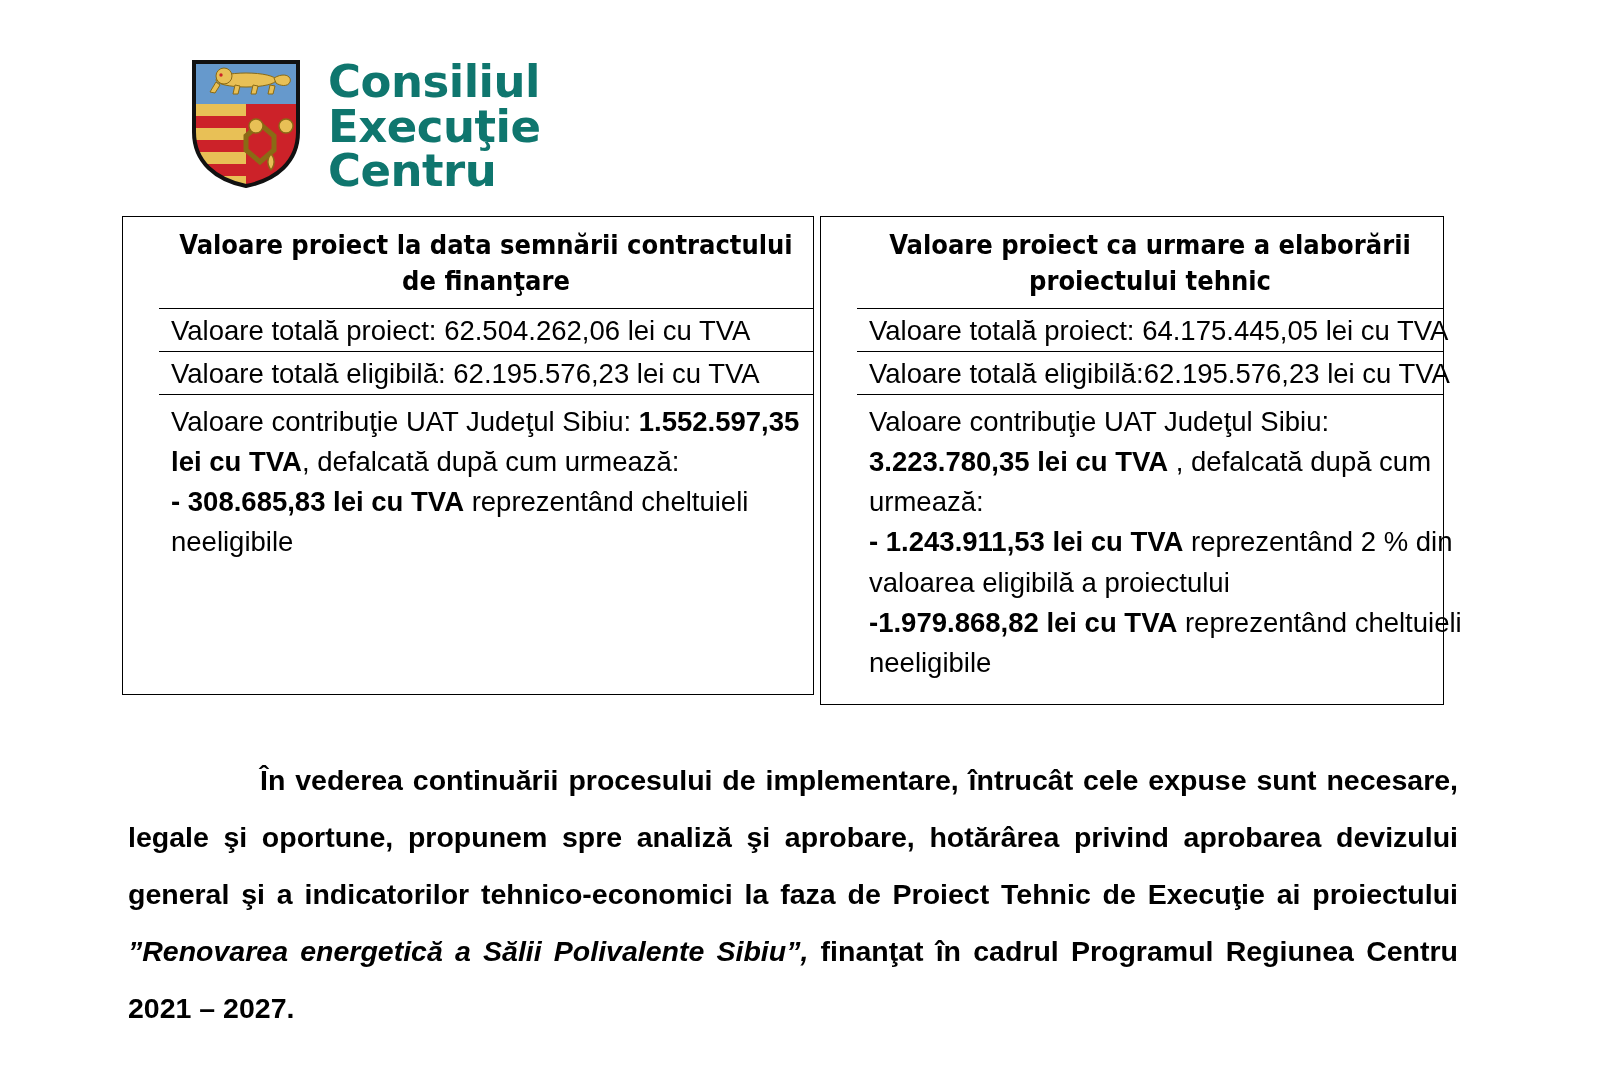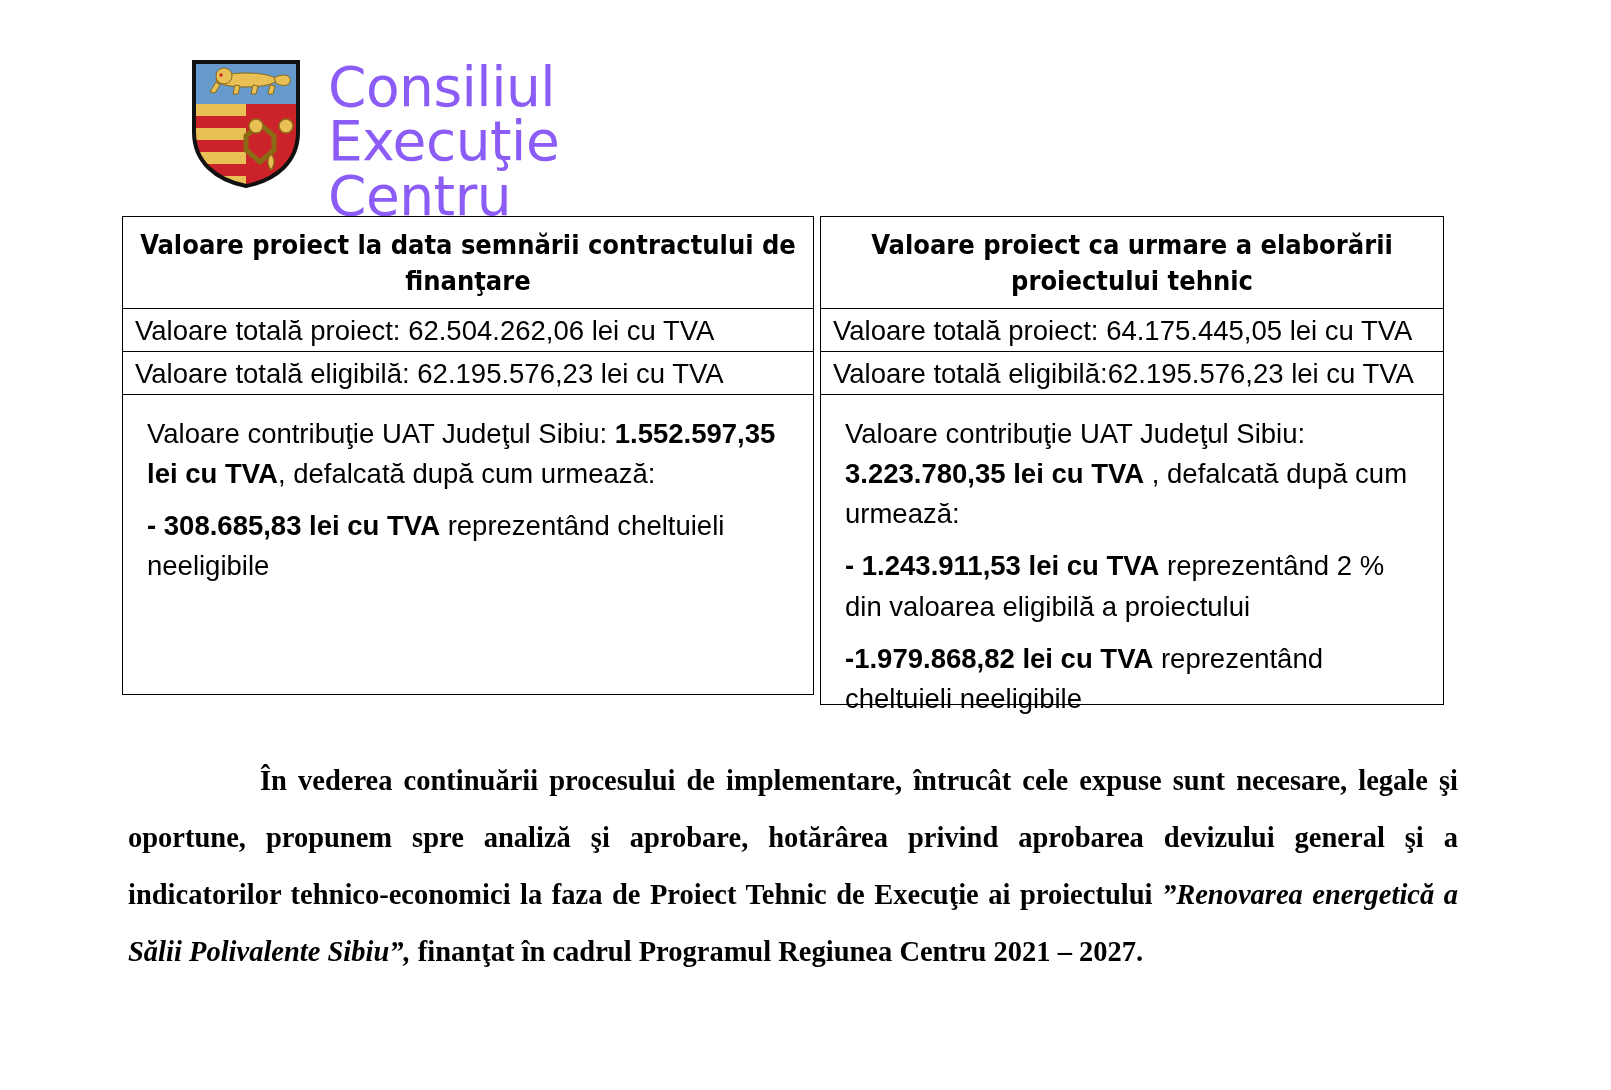--- a/index.html
+++ b/index.html
@@ -25,42 +25,43 @@
     align-items: flex-start;
     gap: 26px;
   }
   .crest {
     width: 112px;
     height: 132px;
     flex: 0 0 auto;
   }
   .logo-text {
     font-family: "DejaVu Sans", sans-serif;
-    font-size: 55px;
+    font-size: 45px;
     line-height: 0.99;
     letter-spacing: -0.5px;
-    color: #8b5cf6;
-    font-weight: 400;
+    color: #0f766e;
+    font-weight: 700;
     padding-top: 2px;
   }
   .logo-text div { white-space: nowrap; }
 
   
   .value-table {
     position: absolute;
     left: 122px;
     top: 216px;
     width: 1322px;
     height: 479px;
   }
   .tbl-col {
     position: absolute;
     top: 0;
     border: 1.6px solid #000000;
     box-sizing: border-box;
+    padding-left: 36px;
   }
   .tbl-col.left  { left: 0px;   width: 692px; height: 479px; }
   .tbl-col.right { left: 698px; width: 624px; height: 489px; }
 
   .hrow {
     box-sizing: border-box;
     border-bottom: 1.6px solid #000000;
     font-family: "DejaVu Sans Condensed", "Liberation Sans Narrow", "Liberation Sans", sans-serif;
     font-weight: bold;
     font-size: 27px;
@@ -80,34 +81,34 @@
     overflow: visible;
   }
   .drow b { font-weight: normal; }
 
   .bigcell {
     box-sizing: border-box;
     padding: 7px 10px 0 12px;
     font-size: 27.5px;
     line-height: 1.46;
   }
-  .bigcell p { margin: 12px; }
+  .bigcell p { margin: 0; }
   .bigcell b { font-weight: bold; }
 
   
   .tbl-col.left  .bigcell { width: 688px; }
   .tbl-col.right .bigcell { width: 620px; }
 
   
   .para {
     position: absolute;
     left: 128px;
     top: 752px;
     width: 1330px;
-    font-family: Liberation Serif, serif;
+    font-family: Liberation Sans, sans-serif;
     font-weight: bold;
     font-size: 28.5px;
     line-height: 2.0;
     text-align: justify;
     text-justify: inter-word;
     text-indent: 132px;
   }
   .para i { font-style: italic; }
 </style>
 </head>

